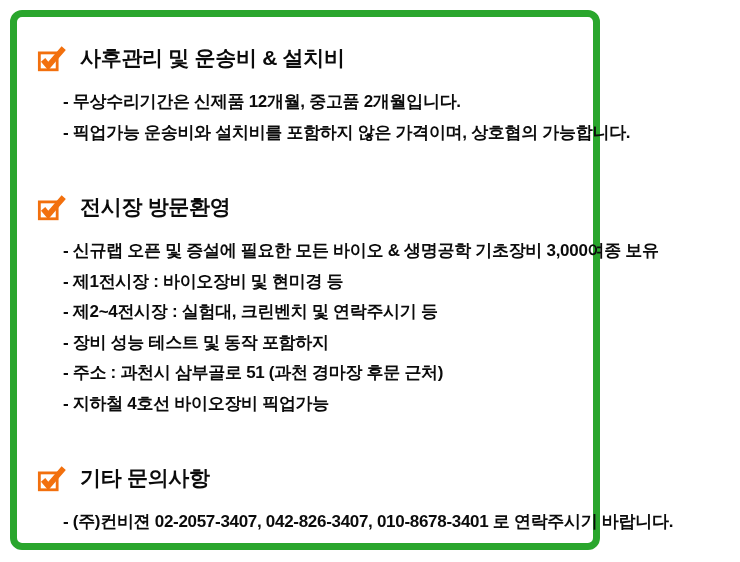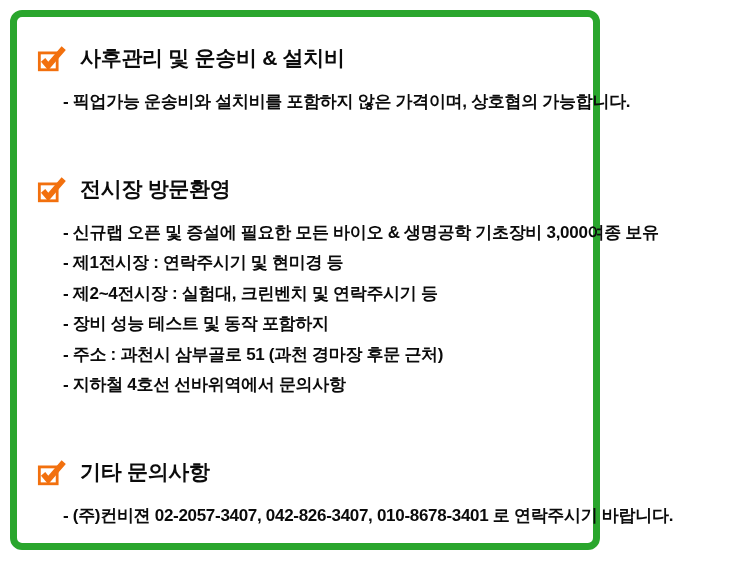--- a/index.html
+++ b/index.html
@@ -28,21 +28,21 @@
     top: 10px;
     right: 7px;
     bottom: 12px;
     border: 7px solid var(--frame-green);
     border-radius: 12px;
     background: #ffffff;
     box-sizing: border-box;
     padding: 26px 18px 10px 20px;
   }
   .section { margin: 0; }
-  .section + .section { margin-top: 56px; }
+  .section + .section { margin-top: 44px; }
   .section-heading {
     display: flex;
     align-items: center;
     gap: 13px;
     color: var(--text);
   }
   .section-heading .hx {
     font-size: 21px;
     font-weight: 700;
     letter-spacing: -0.3px;
@@ -79,39 +79,40 @@
 
     <div class="section">
       <div class="section-heading">
         <svg class="checkbox-icon" viewBox="0 0 32 28" aria-hidden="true">
           <rect x="2.5" y="7.5" width="19" height="18" fill="#ffffff" stroke="currentColor" stroke-width="3"></rect>
           <path d="M6.5 15 L12 21.5 L28.5 2.5" fill="none" stroke="currentColor" stroke-width="6"></path>
         </svg>
         <span class="hx">사후관리 및 운송비 &amp; 설치비</span>
       </div>
       <ul class="bullet-list">
+        <li>- 무상수리기간은 신제품 12개월, 중고품 2개월입니다.</li>
         <li>- 픽업가능 운송비와 설치비를 포함하지 않은 가격이며, 상호협의 가능합니다.</li>
       </ul>
     </div>
 
     <div class="section">
       <div class="section-heading">
         <svg class="checkbox-icon" viewBox="0 0 32 28" aria-hidden="true">
           <rect x="2.5" y="7.5" width="19" height="18" fill="#ffffff" stroke="currentColor" stroke-width="3"></rect>
           <path d="M6.5 15 L12 21.5 L28.5 2.5" fill="none" stroke="currentColor" stroke-width="6"></path>
         </svg>
         <span class="hx">전시장 방문환영</span>
       </div>
       <ul class="bullet-list">
         <li>- 신규랩 오픈 및 증설에 필요한 모든 바이오 &amp; 생명공학 기초장비 3,000여종 보유</li>
-        <li>- 제1전시장 : 연락주시기 및 현미경 등</li>
+        <li>- 제1전시장 : 바이오장비 및 현미경 등</li>
         <li>- 제2~4전시장 : 실험대, 크린벤치 및 연락주시기 등</li>
         <li>- 장비 성능 테스트 및 동작 포함하지</li>
         <li>- 주소 : 과천시 삼부골로 51 (과천 경마장 후문 근처)</li>
-        <li>- 지하철 4호선 선바위역에서 문의사항</li>
+        <li>- 지하철 4호선 바이오장비 픽업가능</li>
       </ul>
     </div>
 
     <div class="section">
       <div class="section-heading">
         <svg class="checkbox-icon" viewBox="0 0 32 28" aria-hidden="true">
           <rect x="2.5" y="7.5" width="19" height="18" fill="#ffffff" stroke="currentColor" stroke-width="3"></rect>
           <path d="M6.5 15 L12 21.5 L28.5 2.5" fill="none" stroke="currentColor" stroke-width="6"></path>
         </svg>
         <span class="hx">기타 문의사항</span>

